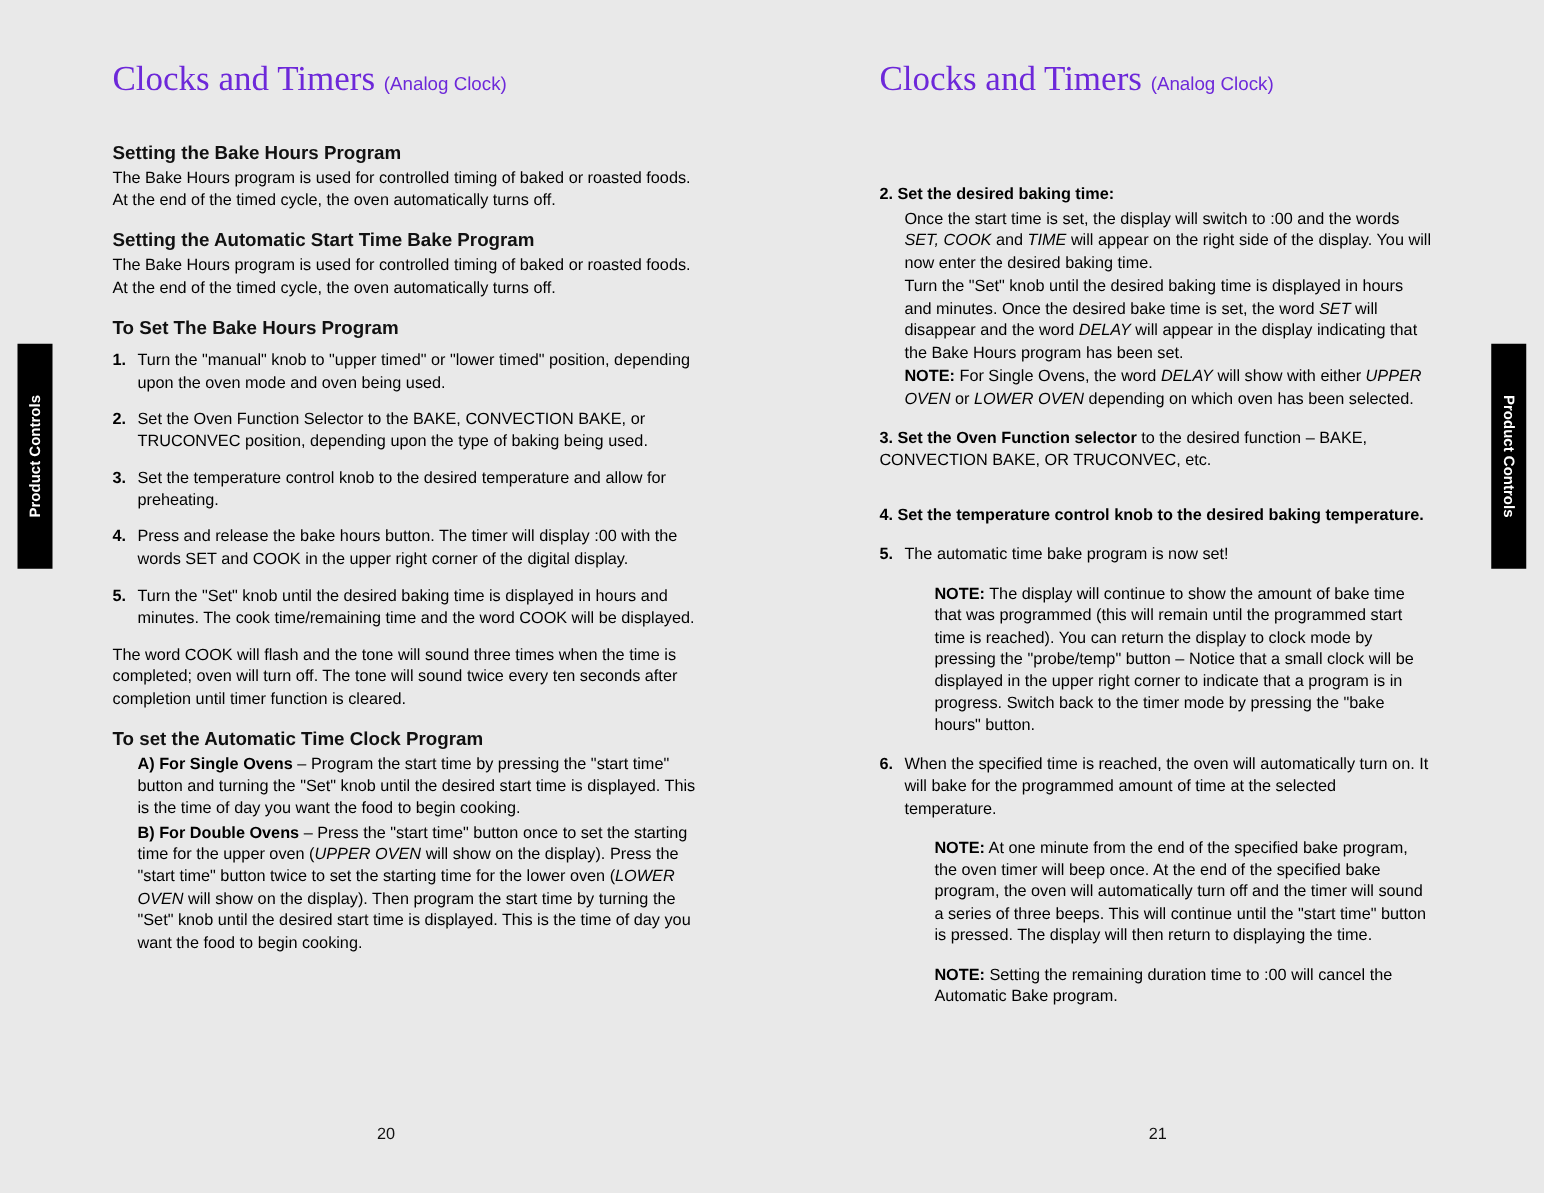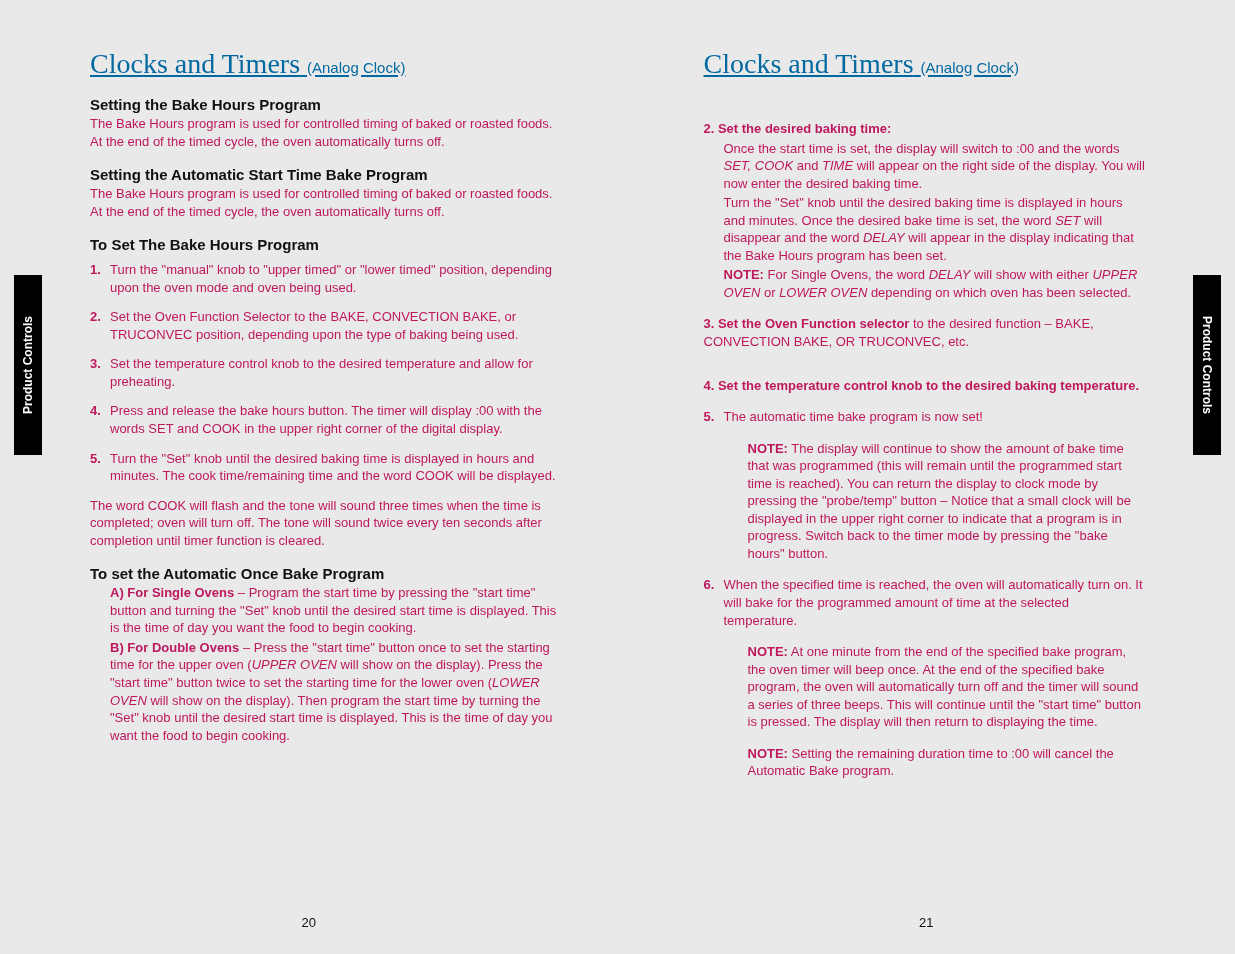--- a/index.html
+++ b/index.html
@@ -21,38 +21,37 @@
     width: 50%;
     position: relative;
     padding: 48px 56px 60px 90px;
     box-sizing: border-box;
   }
   .page.right { padding: 48px 90px 60px 86px; }
   h1 {
     font-family: Georgia, "Times New Roman", serif;
     font-weight: normal;
     font-size: 28px;
-    margin: 0 0 8px 0;
-    color: #0369a1;
-    text-decoration: underline;
+    margin: 0 0 34px 0;
+    color: #6d28d9;
   }
   h1 .sub {
     font-size: 15px;
     font-family: "Helvetica Neue", Arial, sans-serif;
   }
   h2 {
     font-size: 15px;
     font-weight: bold;
     margin: 16px 0 2px 0;
     color: #111;
   }
   p, li, .para {
     font-size: 13px;
     line-height: 1.35;
-    color: #be185d;
+    color: #000000;
     margin: 2px 0;
   }
   ol { list-style: none; padding: 0; margin: 8px 0; }
   ol li { position: relative; padding-left: 20px; margin-bottom: 12px; }
   ol li .num { position: absolute; left: 0; font-weight: bold; }
   strong { font-weight: bold; }
   .tab {
     position: absolute;
     background: #000;
     color: #fff;
@@ -63,21 +62,21 @@
     height: 180px;
     display: flex;
     align-items: center;
     justify-content: center;
     top: 275px;
   }
   .tab.left  { left: 14px;  transform: rotate(180deg); }
   .tab.right { right: 14px; }
   .pagenum {
     position: absolute;
-    bottom: 24px;
+    bottom: 40px;
     font-size: 13px;
     color: #111;
     width: 100%;
     left: 0;
     text-align: center;
   }
   .note { margin-top: 14px; margin-left: 44px; }
   .italic { font-style: italic; }
 </style>
 </head>
@@ -103,21 +102,21 @@
     <ol>
       <li><span class="num">1.</span><span>Turn the "manual" knob to "upper timed" or "lower timed" position, depending upon the oven mode and oven being used.</span></li>
       <li><span class="num">2.</span><span>Set the Oven Function Selector to the BAKE, CONVECTION BAKE, or TRUCONVEC position, depending upon the type of baking being used.</span></li>
       <li><span class="num">3.</span><span>Set the temperature control knob to the desired temperature and allow for preheating.</span></li>
       <li><span class="num">4.</span><span>Press and release the bake hours button. The timer will display :00 with the words SET and COOK in the upper right corner of the digital display.</span></li>
       <li><span class="num">5.</span><span>Turn the "Set" knob until the desired baking time is displayed in hours and minutes. The cook time/remaining time and the word COOK will be displayed.</span></li>
     </ol>
 
     <p>The word COOK will flash and the tone will sound three times when the time is completed; oven will turn off. The tone will sound twice every ten seconds after completion until timer function is cleared.</p>
 
-    <h2>To set the Automatic Once Bake Program</h2>
+    <h2>To set the Automatic Time Clock Program</h2>
     <p style="padding-left:20px;">
       <strong>A) For Single Ovens</strong><span> – Program the start time by pressing the "start time" button and turning the "Set" knob until the desired start time is displayed. This is the time of day you want the food to begin cooking.</span>
     </p>
     <p style="padding-left:20px;">
       <strong>B) For Double Ovens</strong><span> – Press the "start time" button once to set the starting time for the upper oven (</span><span class="italic">UPPER OVEN</span><span> will show on the display). Press the "start time" button twice to set the starting time for the lower oven (</span><span class="italic">LOWER OVEN</span><span>     will show on the display). Then program the start time by turning the "Set" knob until the desired start time is displayed. This is the time of day you want the food to begin cooking.</span>
     </p>
 
     <div class="pagenum">20</div>
   </div>
 

